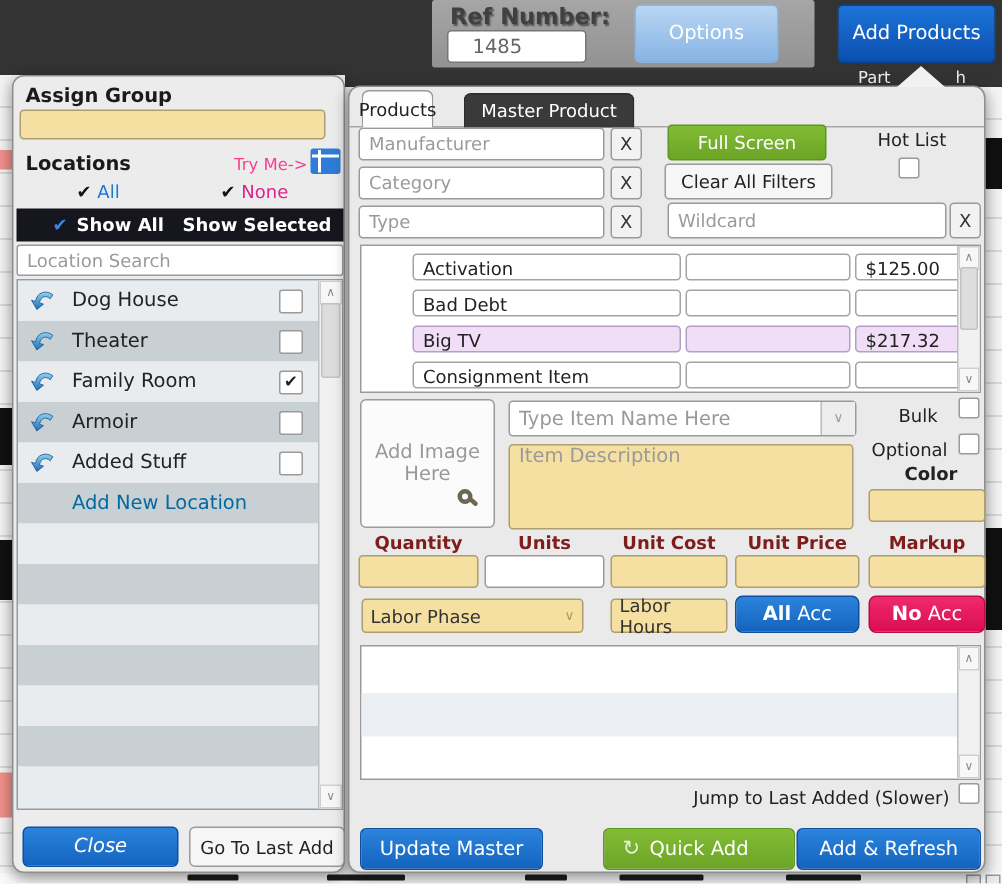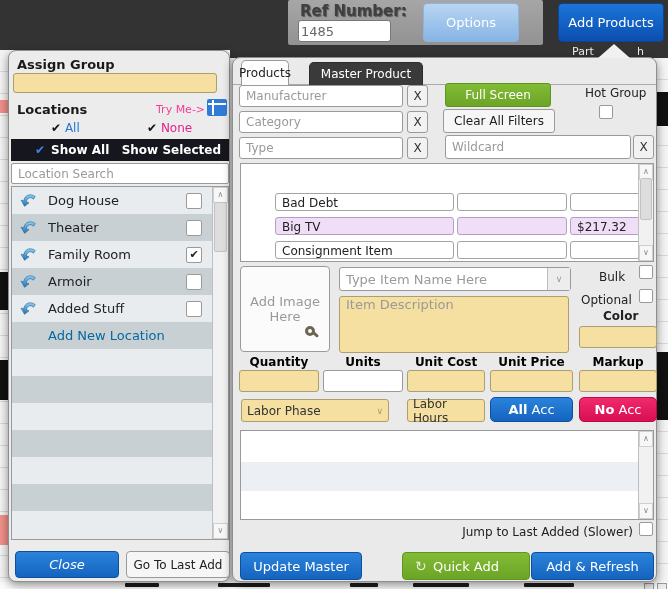--- a/index.html
+++ b/index.html
@@ -10,21 +10,21 @@
   
   .under{background:#F4F4F5;background-image:repeating-linear-gradient(to bottom,transparent 0,transparent 21px,#D9D9DB 21px,#D9D9DB 22px);}
   .frag-red{background:#F1908A;}
   .frag-black{background:#111;}
   .smudge{background:#1d1d1d;border-radius:1px;}
   .mini-sq{background:#ECECEC;border:1px solid #9a9a9a;}
   
   .topbar{background:#333333;}
   .refpanel{background:linear-gradient(#A6A6A6,#929292);border-radius:2px;}
   .reflabel{color:#404040;font-weight:bold;font-size:15px;text-shadow:1px 1px 1px rgba(0,0,0,.45);}
-  .refinput{background:#fff;border:1px solid #777;border-radius:3px;color:#666;font-size:13px;padding:2px 2px;font-family:"DejaVu Sans",sans-serif;}
+  .refinput{background:#fff;border:1px solid #777;border-radius:3px;color:#666;font-size:13px;padding:2px 16px;font-family:"DejaVu Sans",sans-serif;}
   .btn{display:flex;align-items:center;justify-content:center;border-radius:4px;color:#fff;cursor:pointer;font-size:13px;}
   .btn-options{background:linear-gradient(#B9D5F2,#86B4E5);border:1px solid #8FB4DC;}
   .btn-addprod{background:linear-gradient(#1C74D9,#0B4FAF);border:1px solid #0A4493;}
   .parttxt{color:#EDEDED;font-size:11px;}
   .pointer-up{width:0;height:0;border-left:16px solid transparent;border-right:16px solid transparent;border-bottom:14px solid #F1F1F1;}
   
   .panel{background:#ECECEC;border:1px solid #8E8E8E;border-radius:8px;box-shadow:0 3px 10px rgba(0,0,0,.45);}
   
   .h-bold{font-weight:bold;font-size:13px;color:#1a1a1a;}
   .yellow-field{background:#F5DFA1;border:1px solid #AC9E6E;border-radius:3px;font-family:"DejaVu Sans",sans-serif;font-size:12px;padding:2px 5px;color:#333;}
@@ -59,21 +59,21 @@
   .xbtn{background:#F2F2F2;border:1px solid #9a9a9a;border-radius:3px;display:flex;align-items:center;justify-content:center;color:#333;font-size:12px;}
   .btn-green{background:linear-gradient(#82BC35,#6CA426);border:1px solid #5E9520;}
   .prodbox{background:#fff;border:1px solid #9a9a9a;}
   .prow{position:absolute;left:0;display:flex;}
   .pfield{border:1px solid #A3A3A3;border-radius:3px;background:#fff;height:18px;line-height:18px;font-size:12px;padding:0 6px;color:#222;box-sizing:border-box;}
   .hl .pfield{background:#F0DEF6;border-color:#B49DC6;}
   .addimg{background:#FBFBFB;border:1px solid #9a9a9a;border-radius:4px;color:#999;font-size:13px;text-align:center;display:flex;align-items:center;justify-content:center;}
   .mag{position:absolute;right:10px;bottom:10px;width:10px;height:10px;border:3px solid #6E6655;border-radius:50%;}
   .mag:after{content:"";position:absolute;width:7px;height:3px;background:#6E6655;transform:rotate(40deg);right:-7px;bottom:-3px;border-radius:2px;}
   .combo-btn{position:absolute;top:1px;right:1px;bottom:1px;width:22px;background:#EDEDED;border-left:1px solid #BDBDBD;color:#9a9a9a;font-size:9px;display:flex;align-items:center;justify-content:center;}
-  .colhead{font-weight:bold;font-size:12px;text-align:center;color:#000000;}
+  .colhead{font-weight:bold;font-size:12px;text-align:center;color:#7f1d1d;}
   .ylabel{display:flex;align-items:center;font-size:12px;color:#333;}
   .chev{color:#B1995B;font-size:9px;}
   .btn-crimson{background:linear-gradient(#F02A6B,#D90E53);border:1px solid #BC0A46;}
   .comments{background:#fff;border:1px solid #9a9a9a;}
   .commband{background:#ECF0F4;}
   .jump{font-size:12px;color:#222;text-align:right;}
   .swoosh{display:inline-block;width:18px;height:16px;}
 </style>
 </head>
 <body>
@@ -208,26 +208,31 @@
 
     <input class="abs txtinput" style="left: 6px; top: 27px; width: 164px; height: 22px; border-radius: 3px;" placeholder="Manufacturer">
     <div class="abs xbtn" style="left:174px;top:27px;width:21px;height:22px;">X</div>
     <input class="abs txtinput" style="left: 6px; top: 53px; width: 164px; height: 22px; border-radius: 3px;" placeholder="Category">
     <div class="abs xbtn" style="left:174px;top:53px;width:21px;height:22px;">X</div>
     <input class="abs txtinput" style="left: 6px; top: 79px; width: 164px; height: 22px; border-radius: 3px;" placeholder="Type">
     <div class="abs xbtn" style="left:174px;top:79px;width:21px;height:22px;">X</div>
 
     <div class="abs btn btn-green" style="left:212px;top:25px;width:106px;height:24px;border-radius:3px;font-size:12px;">Full Screen</div>
     <div class="abs btn-light" style="left:210px;top:51px;width:112px;height:24px;border-radius:3px;">Clear All Filters</div>
-    <div class="abs" style="left:352px;top:28px;font-size:12px;">Hot Group</div>
+    <div class="abs" style="left:352px;top:28px;font-size:12px;">Hot List</div>
     <div class="abs cb" style="left:366px;top:47px;right:auto;position:absolute;"></div>
     <input class="abs txtinput" style="left: 212px; top: 77px; width: 186px; height: 24px; border-radius: 3px;" placeholder="Wildcard">
     <div class="abs xbtn" style="left:400px;top:77px;width:21px;height:24px;">X</div>
 
     <div class="abs prodbox" style="left:7px;top:105px;width:414px;height:99px;">
+      <div class="prow" style="top:5px;">
+        <span class="pfield" style="margin-left:34px;width:179px;">Activation</span>
+        <span class="pfield" style="margin-left:3px;width:110px;"></span>
+        <span class="pfield" style="margin-left:3px;width:71px;">$125.00</span>
+      </div>
       <div class="prow" style="top:29px;">
         <span class="pfield" style="margin-left:34px;width:179px;">Bad Debt</span>
         <span class="pfield" style="margin-left:3px;width:110px;"></span>
         <span class="pfield" style="margin-left:3px;width:71px;"></span>
       </div>
       <div class="prow hl" style="top:53px;">
         <span class="pfield" style="margin-left:34px;width:179px;">Big TV</span>
         <span class="pfield" style="margin-left:3px;width:110px;"></span>
         <span class="pfield" style="margin-left:3px;width:71px;">$217.32</span>
       </div>

